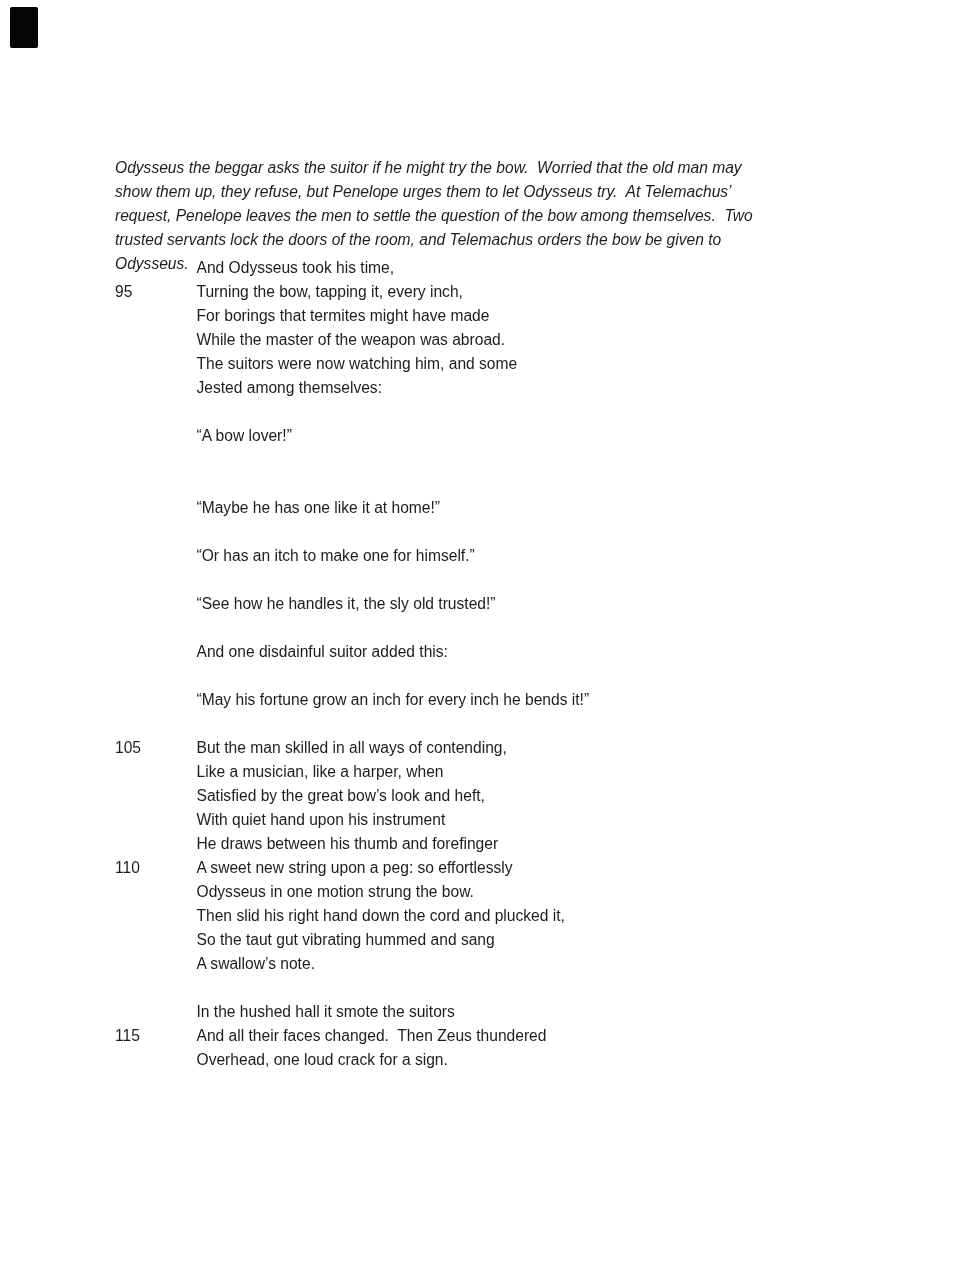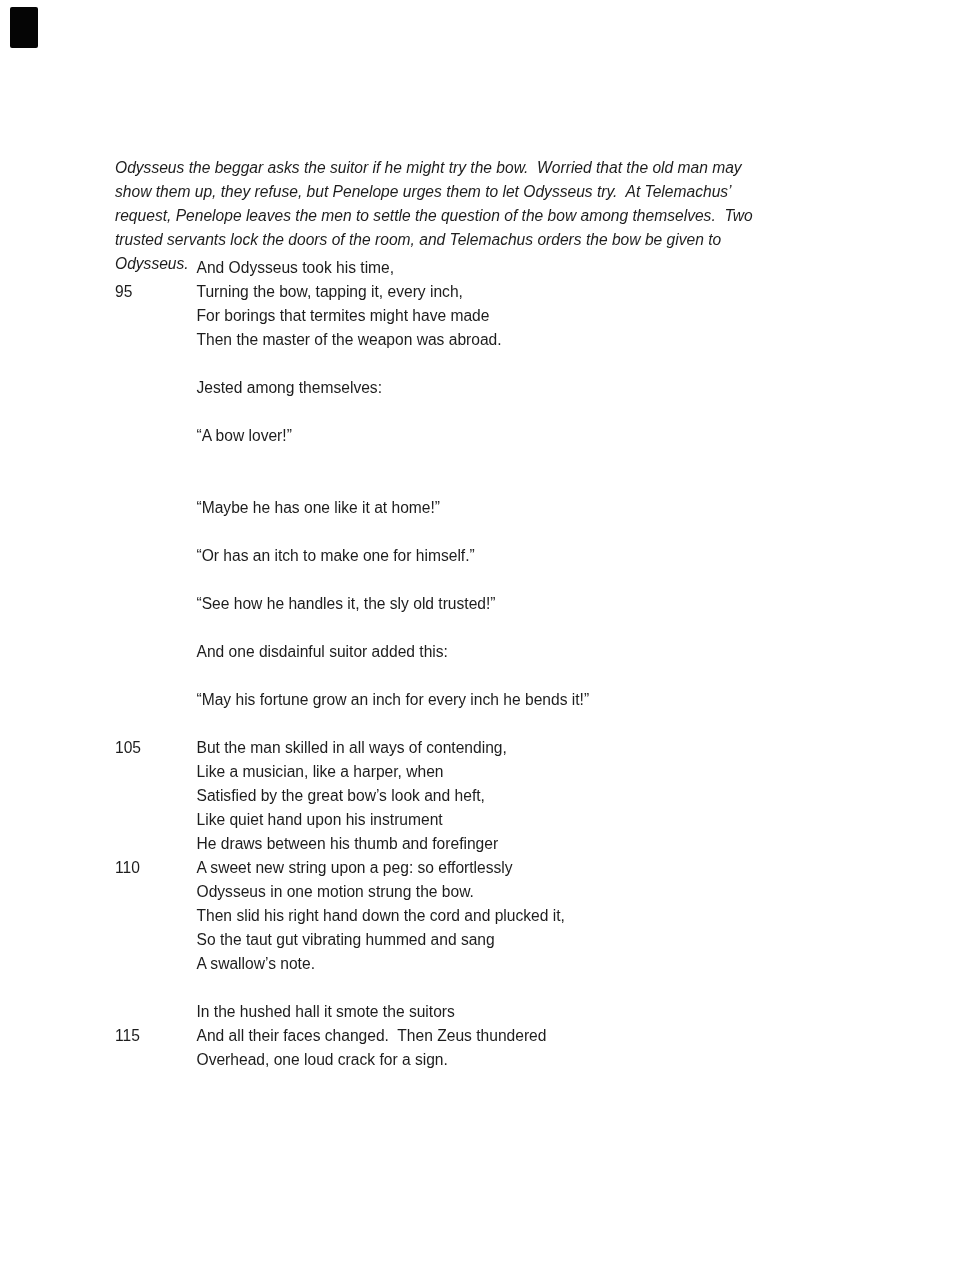--- a/index.html
+++ b/index.html
@@ -79,24 +79,25 @@
       <div class="row">
         <span class="num">95</span>
         <span class="txt">Turning the bow, tapping it, every inch,</span>
       </div>
       <div class="row">
         <span class="num"></span>
         <span class="txt">For borings that termites might have made</span>
       </div>
       <div class="row">
         <span class="num"></span>
-        <span class="txt">Then the master of the weapon was abroad.</span>
-      </div>
-      <div class="row">
-        <span class="num"></span>
+        <span class="txt">While the master of the weapon was abroad.</span>
+      </div>
+      <div class="row">
+        <span class="num"></span>
+        <span class="txt">The suitors were now watching him, and some</span>
       </div>
       <div class="row">
         <span class="num"></span>
         <span class="txt">Jested among themselves:</span>
       </div>
       <div class="row">
         <span class="num"></span>
         <span class="txt"></span>
       </div>
       <div class="row">
@@ -158,21 +159,21 @@
       <div class="row">
         <span class="num"></span>
         <span class="txt">Like a musician, like a harper, when</span>
       </div>
       <div class="row">
         <span class="num"></span>
         <span class="txt">Satisfied by the great bow’s look and heft,</span>
       </div>
       <div class="row">
         <span class="num"></span>
-        <span class="txt">Like quiet hand upon his instrument</span>
+        <span class="txt">With quiet hand upon his instrument</span>
       </div>
       <div class="row">
         <span class="num"></span>
         <span class="txt">He draws between his thumb and forefinger</span>
       </div>
       <div class="row">
         <span class="num">110</span>
         <span class="txt">A sweet new string upon a peg: so effortlessly</span>
       </div>
       <div class="row">

